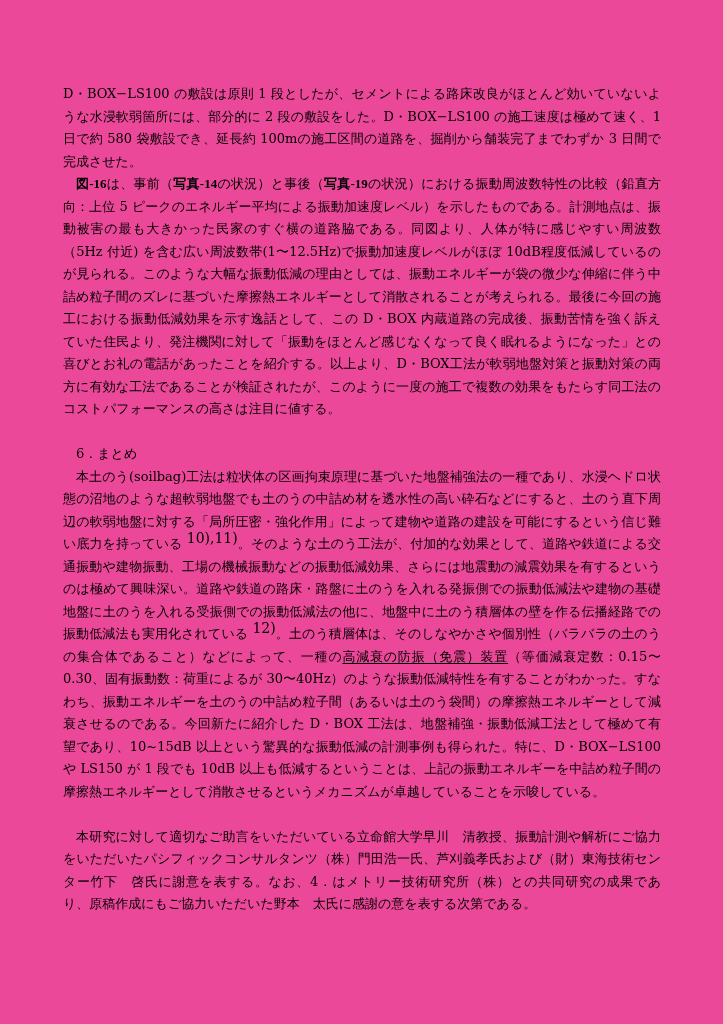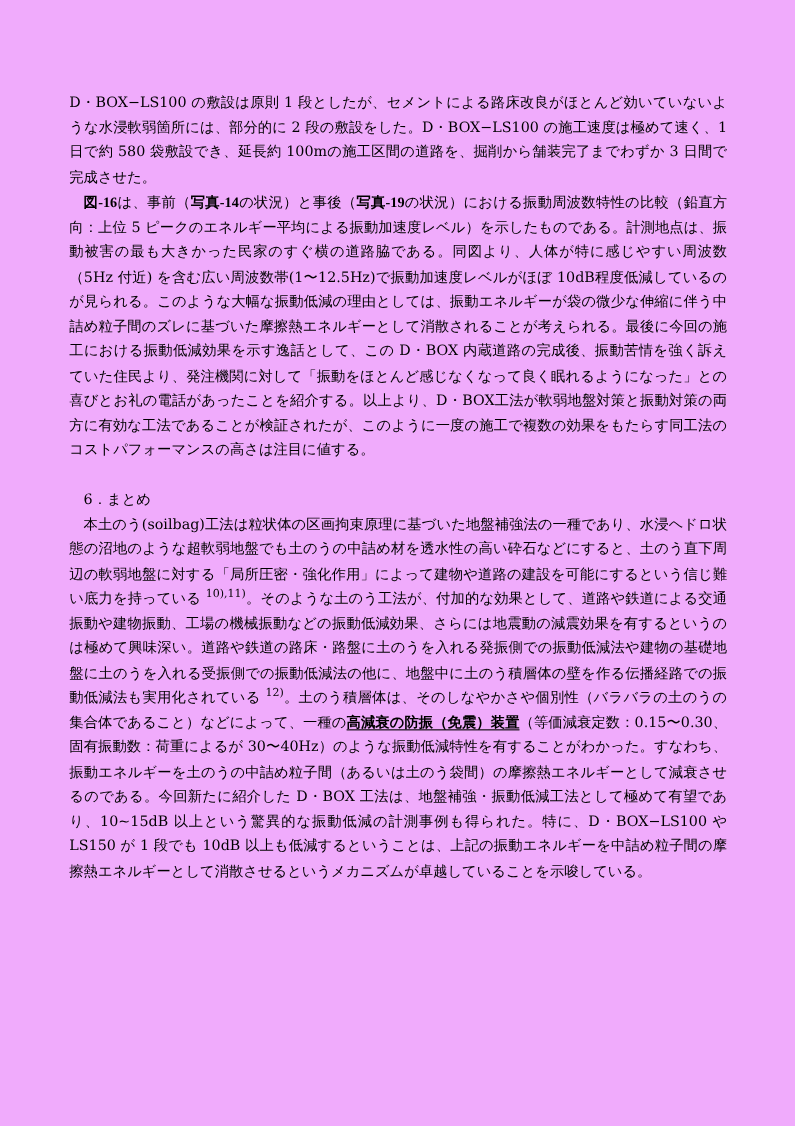--- a/index.html
+++ b/index.html
@@ -14,21 +14,21 @@
     color: #000000;
     position: relative;
     overflow: hidden;
   }
   .page {
     position: absolute;
     left: 0;
     top: 0;
     width: 723px;
     height: 1024px;
-    background: #f0abfc;
+    background: #ec4899;
     overflow: hidden;
   }
   .content {
     position: absolute;
     left: 63px;
     top: 83px;
     width: 598px;
     font-size: 13px;
     line-height: 22.5px;
     text-align: justify;
@@ -45,35 +45,35 @@
     text-indent: 13px;
   }
   .blank {
     height: 22.5px;
   }
   .run-bold-gothic {
     font-family: Liberation Serif, serif;
     font-weight: bold;
   }
   sup.run-sup {
-    font-size: 10px;
+    font-size: 14px;
     line-height: 0;
     vertical-align: super;
   }
   .run-underline {
     text-decoration: underline;
     text-underline-offset: 2px;
-    font-weight: bold;
   }
 </style>
 </head>
 <body>
 
 <div class="page">
   <div class="content">
       <p class="block paragraph"><span class="run">D・BOX−LS100 の敷設は原則 1 段としたが、セメントによる路床改良がほとんど効いていないような水浸軟弱箇所には、部分的に 2 段の敷設をした。D・BOX−LS100 の施工速度は極めて速く、1 日で約 580 袋敷設でき、延長約 100mの施工区間の道路を、掘削から舗装完了までわずか 3 日間で完成させた。</span></p>
       <p class="block paragraph indent"><span class="run-bold-gothic">図-16</span><span class="run">は、事前（</span><span class="run-bold-gothic">写真-14</span><span class="run">の状況）と事後（</span><span class="run-bold-gothic">写真-19</span><span class="run">の状況）における振動周波数特性の比較（鉛直方向：上位 5 ピークのエネルギー平均による振動加速度レベル）を示したものである。計測地点は、振動被害の最も大きかった民家のすぐ横の道路脇である。同図より、人体が特に感じやすい周波数（5Hz 付近) を含む広い周波数帯(1〜12.5Hz)で振動加速度レベルがほぼ 10dB程度低減しているのが見られる。このような大幅な振動低減の理由としては、振動エネルギーが袋の微少な伸縮に伴う中詰め粒子間のズレに基づいた摩擦熱エネルギーとして消散されることが考えられる。最後に今回の施工における振動低減効果を示す逸話として、この D・BOX 内蔵道路の完成後、振動苦情を強く訴えていた住民より、発注機関に対して「振動をほとんど感じなくなって良く眠れるようになった」との喜びとお礼の電話があったことを紹介する。以上より、D・BOX工法が軟弱地盤対策と振動対策の両方に有効な工法であることが検証されたが、このように一度の施工で複数の効果をもたらす同工法のコストパフォーマンスの高さは注目に値する。</span></p>
       <div class="blank"></div>
       <h2 class="block heading indent"><span class="run">6．まとめ</span></h2>
       <p class="block paragraph indent"><span class="run">本土のう(soilbag)工法は粒状体の区画拘束原理に基づいた地盤補強法の一種であり、水浸ヘドロ状態の沼地のような超軟弱地盤でも土のうの中詰め材を透水性の高い砕石などにすると、土のう直下周辺の軟弱地盤に対する「局所圧密・強化作用」によって建物や道路の建設を可能にするという信じ難い底力を持っている </span><sup class="run-sup">10),11)</sup><span class="run">。そのような土のう工法が、付加的な効果として、道路や鉄道による交通振動や建物振動、工場の機械振動などの振動低減効果、さらには地震動の減震効果を有するというのは極めて興味深い。道路や鉄道の路床・路盤に土のうを入れる発振側での振動低減法や建物の基礎地盤に土のうを入れる受振側での振動低減法の他に、地盤中に土のう積層体の壁を作る伝播経路での振動低減法も実用化されている </span><sup class="run-sup">12)</sup><span class="run">。土のう積層体は、そのしなやかさや個別性（バラバラの土のうの集合体であること）などによって、一種の</span><span class="run-underline">高減衰の防振（免震）装置</span><span class="run">（等価減衰定数：0.15〜0.30、固有振動数：荷重によるが 30〜40Hz）のような振動低減特性を有することがわかった。すなわち、振動エネルギーを土のうの中詰め粒子間（あるいは土のう袋間）の摩擦熱エネルギーとして減衰させるのである。今回新たに紹介した D・BOX 工法は、地盤補強・振動低減工法として極めて有望であり、10~15dB 以上という驚異的な振動低減の計測事例も得られた。特に、D・BOX−LS100 や LS150 が 1 段でも 10dB 以上も低減するということは、上記の振動エネルギーを中詰め粒子間の摩擦熱エネルギーとして消散させるというメカニズムが卓越していることを示唆している。</span></p>
       <div class="blank"></div>
+      <p class="block paragraph indent"><span class="run">本研究に対して適切なご助言をいただいている立命館大学早川　清教授、振動計測や解析にご協力をいただいたパシフィックコンサルタンツ（株）門田浩一氏、芦刈義孝氏および（財）東海技術センター竹下　啓氏に謝意を表する。なお、4．はメトリー技術研究所（株）との共同研究の成果であり、原稿作成にもご協力いただいた野本　太氏に感謝の意を表する次第である。</span></p>
     </div>
 </div>
 
 </body></html>

